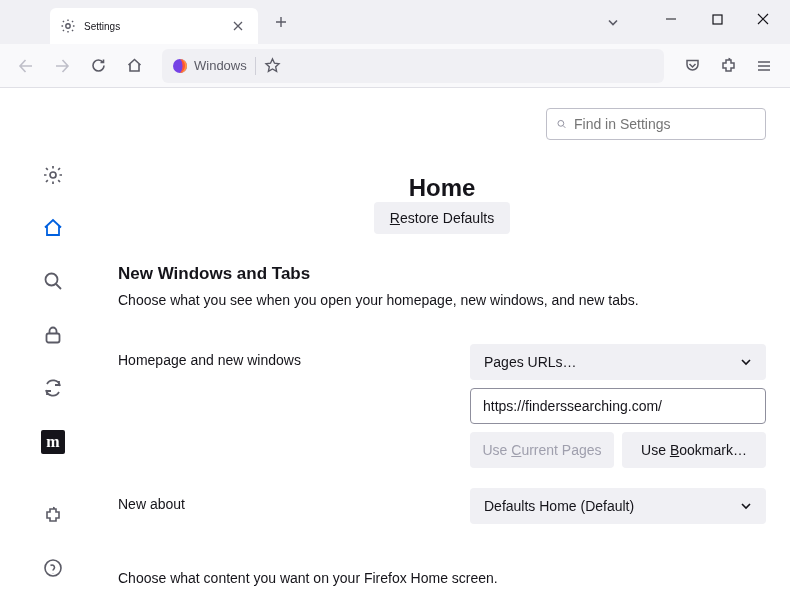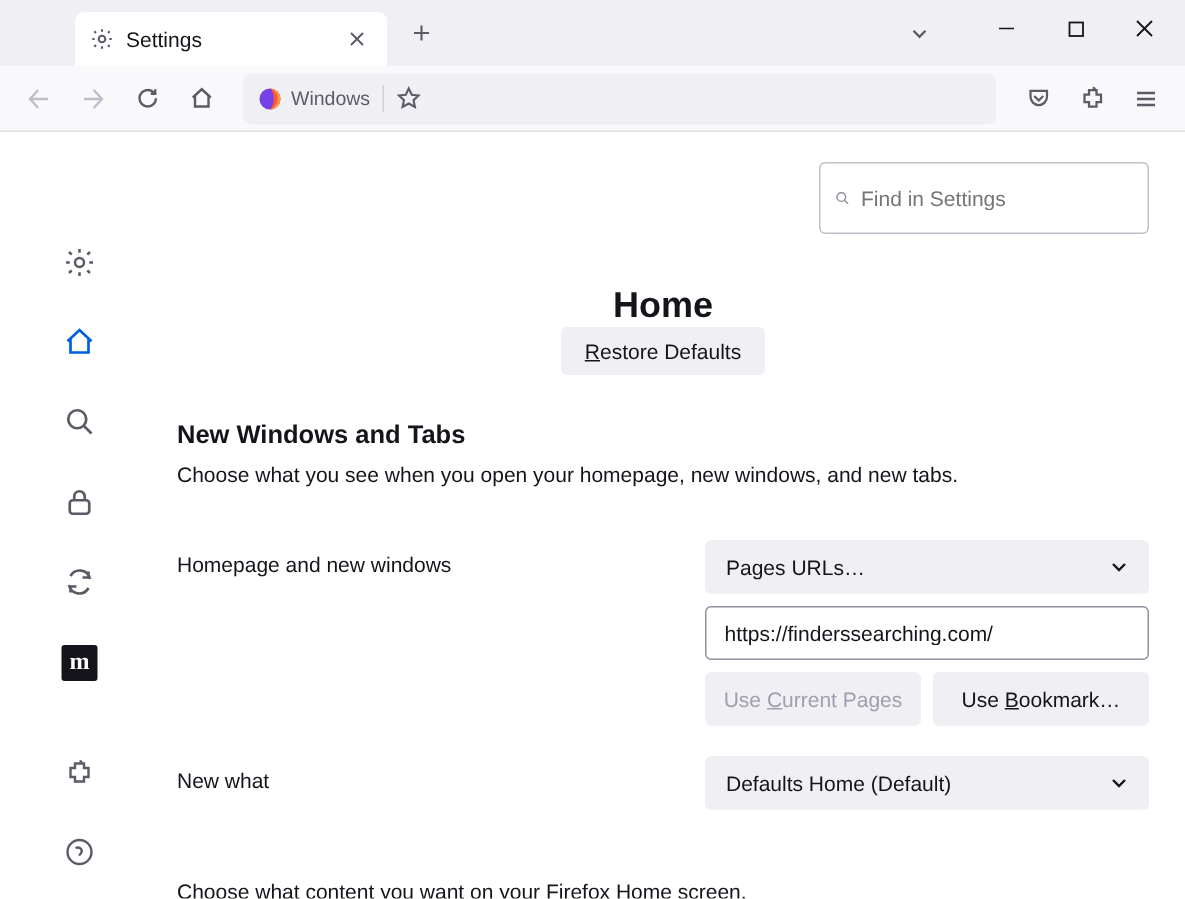--- a/index.html
+++ b/index.html
@@ -2,21 +2,21 @@
 <html><head>
 <meta charset="utf-8">
 <style>
 * { margin: 0; padding: 0; box-sizing: border-box; font-family: "Segoe UI", -apple-system, sans-serif; }
 body { width: 790px; height: 599px; background: #fff; overflow: hidden; position: relative; }
 
 
 .titlebar { height: 44px; background: #f0f0f4; display: flex; align-items: center; padding: 0 4px; }
 .tab { display: flex; align-items: center; background: #fff; border-radius: 6px 6px 0 0; height: 36px; margin-top: 8px; margin-left: 46px; padding: 0 10px; width: 208px; gap: 8px; position: relative; }
 .tab-icon { width: 16px; height: 16px; display: flex; align-items: center; justify-content: center; }
-.tab-title { font-size: 14px; color: #15141a; flex: 1; }
+.tab-title { font-size: 10px; color: #15141a; flex: 1; }
 .tab-close { width: 20px; height: 20px; display: flex; align-items: center; justify-content: center; color: #5b5b66; cursor: pointer; border-radius: 3px; }
 .new-tab { width: 30px; height: 30px; margin-left: 8px; display: flex; align-items: center; justify-content: center; color: #5b5b66; border-radius: 4px; cursor: pointer; }
 .titlebar-spacer { flex: 1; }
 .win-controls { display: flex; gap: 0; margin-top: -6px; }
 .win-btn { width: 46px; height: 32px; display: flex; align-items: center; justify-content: center; color: #15141a; }
 .chevron-btn { width: 30px; height: 30px; display: flex; align-items: center; justify-content: center; color: #5b5b66; margin-right: 20px; }
 
 
 .toolbar { height: 44px; background: #f9f9fb; display: flex; align-items: center; padding: 0 10px; gap: 4px; border-bottom: 1px solid #e0e0e6; }
 .tool-btn { width: 32px; height: 32px; display: flex; align-items: center; justify-content: center; color: #5b5b66; border-radius: 4px; }
@@ -32,21 +32,21 @@
 
 .content { display: flex; height: calc(100% - 88px); background: #fff; }
 .sidebar { width: 106px; padding-top: 70px; display: flex; flex-direction: column; align-items: center; gap: 20px; }
 .side-item { width: 36px; height: 36px; display: flex; align-items: center; justify-content: center; color: #5b5b66; border-radius: 6px; }
 .side-item.active { color: #0060df; }
 .side-spacer { flex: 1; }
 .m-icon { width: 24px; height: 24px; background: #15141a; color: #fff; display: flex; align-items: center; justify-content: center; font-weight: bold; font-size: 16px; border-radius: 2px; font-family: serif; }
 
 .main { flex: 1; padding: 20px 24px 0 12px; }
 .search-wrap { display: flex; justify-content: flex-end; margin-bottom: 34px; }
-.search-box { width: 220px; height: 48px; border: 1px solid #bfbfc9; border-radius: 4px; display: flex; align-items: center; padding: 0 10px; gap: 8px; color: #737373; font-size: 14px; }
+.search-box { width: 220px; height: 32px; border: 1px solid #bfbfc9; border-radius: 4px; display: flex; align-items: center; padding: 0 10px; gap: 8px; color: #737373; font-size: 14px; }
 .search-box input { border: none; outline: none; font-size: 14px; flex: 1; color: #15141a; background: transparent; }
 
 .header-row { display: flex; align-items: center; justify-content: space-between; margin-bottom: 30px; flex-direction: column; }
 .page-title { font-size: 24px; font-weight: 600; color: #15141a; }
 .restore-btn { background: #f0f0f4; border: none; padding: 8px 16px; font-size: 14px; border-radius: 4px; color: #15141a; cursor: pointer; }
 
 .section-title { font-size: 17px; font-weight: 700; color: #15141a; margin-bottom: 8px; }
 .section-desc { font-size: 14px; color: #15141a; margin-bottom: 36px; }
 
 .row { display: flex; align-items: flex-start; margin-bottom: 20px; gap: 36px; }
@@ -242,21 +242,21 @@
         </div>
         <input class="text-input" type="text" value="https://finderssearching.com/" style="">
         <div class="btn-row">
           <button class="disabled">Use <span style="text-decoration:underline">C</span>urrent Pages</button>
           <button>Use <span style="text-decoration:underline">B</span>ookmark…</button>
         </div>
       </div>
     </div>
 
     <div class="row">
-      <div class="row-label">New what</div>
+      <div class="row-label">New about</div>
       <div class="row-controls">
         <div class="select-box">
           <span>Defaults Home (Default)</span>
           <svg width="12" height="12" viewBox="0 0 12 12" fill="none" stroke="#15141a" stroke-width="1.6">
               <path d="M2 4l4 4 4-4"></path>
             </svg>
         </div>
       </div>
     </div>
 

